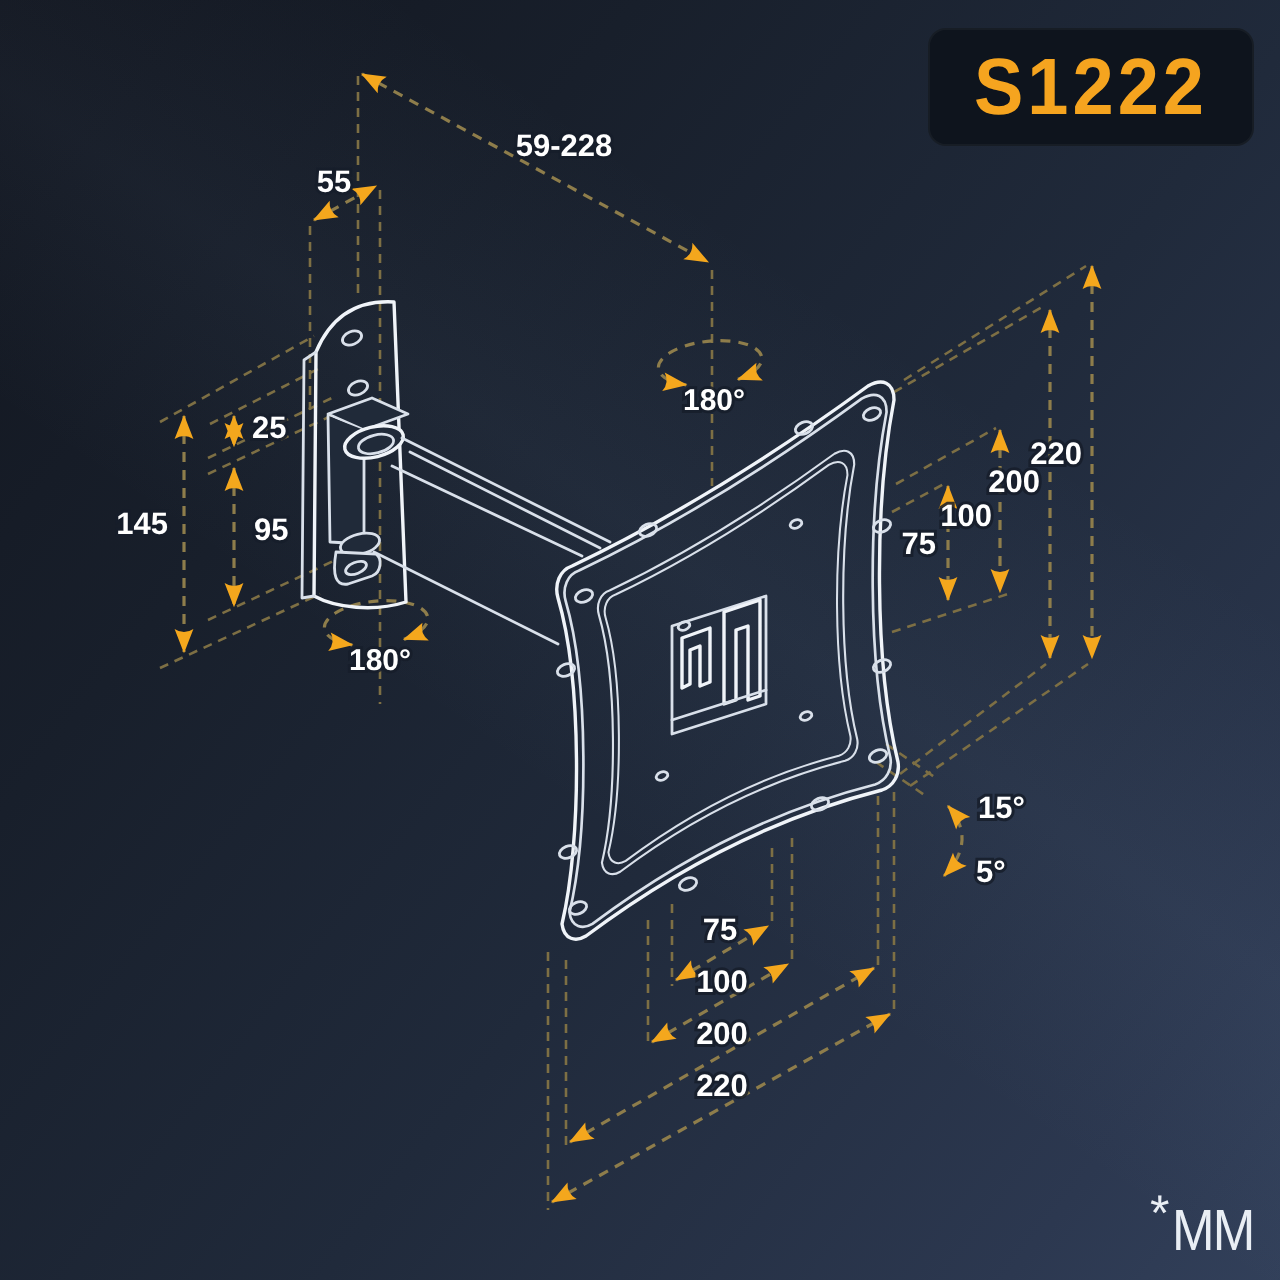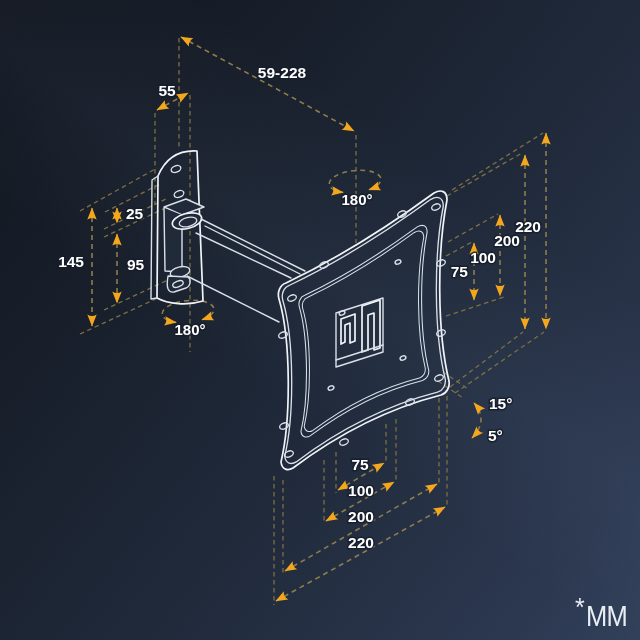--- a/index.html
+++ b/index.html
@@ -176,19 +176,22 @@
       <text class="dim" x="468" y="277" text-anchor="end">75</text>
       <text class="dim" x="489" y="409" text-anchor="start">15°</text>
       <text class="dim" x="488" y="441" text-anchor="start">5°</text>
       <text class="dim" x="360" y="470" text-anchor="middle">75</text>
       <text class="dim" x="361" y="496" text-anchor="middle">100</text>
       <text class="dim" x="361" y="522" text-anchor="middle">200</text>
       <text class="dim" x="361" y="548" text-anchor="middle">220</text>
     </g>
   </svg>
 
+  <div class="badge">
+    <span>S1222</span>
+  </div>
 
   <div class="units">
     <span class="ast">*</span>
     <span class="mm">MM</span>
   </div>
 
 </div>
 
 </body></html>

